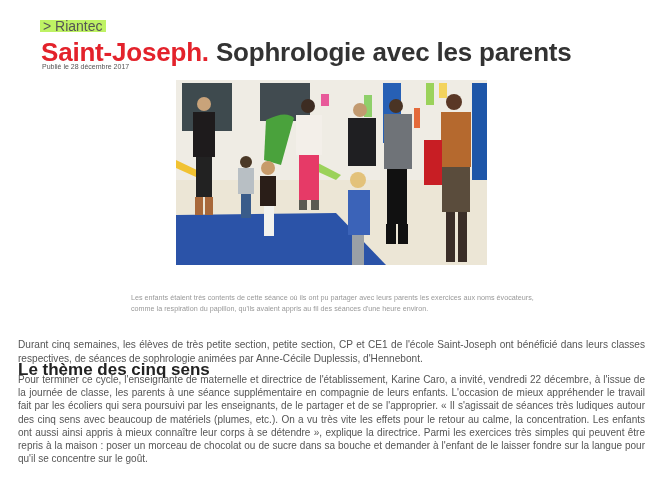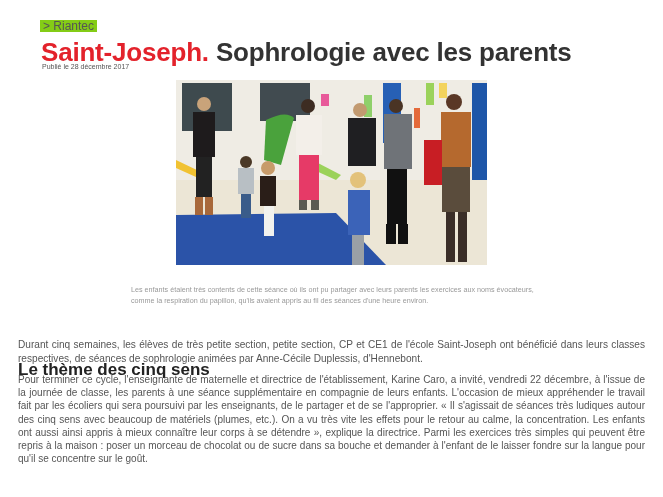--- a/index.html
+++ b/index.html
@@ -1,23 +1,23 @@
 <!DOCTYPE html>
 <html><head>
   <meta charset="utf-8">
   <style>
     html, body { margin:0; padding:0; background:#ffffff; }
     body { width:663px; height:497px; overflow:hidden; position:relative; font-family:"Liberation Sans", sans-serif; color:#333; }
-    .breadcrumb { position:absolute; left:40px; top:20px; font-size:12px; color:#555; background:#84cc16; padding:1px 3px; line-height:10px; }
+    .breadcrumb { position:absolute; left:40px; top:20px; font-size:14px; color:#555; background:#bef264; padding:1px 3px; line-height:10px; }
     .title { position:absolute; left:41px; top:36px; font-size:26px; font-weight:bold; line-height:32px; white-space:nowrap; letter-spacing:-0.2px; }
     .title .loc { color:#e3222b; }
     .title .rest { color:#333; }
     .pubdate { position:absolute; left:42px; top:63px; font-size:7px; color:#555; }
     .photo { position:absolute; left:176px; top:80px; width:311px; height:185px; overflow:hidden; background:#eae6da; }
-    .caption { position:absolute; left:131px; top:285px; width:420px; font-size:7.2px; line-height:10.5px; color:#999; }
+    .caption { position:absolute; left:131px; top:293px; width:420px; font-size:7.2px; line-height:10.5px; color:#999; }
     .para1 { position:absolute; left:18px; top:338px; width:627px; font-size:10.1px; line-height:13.8px; color:#555; text-align:justify; }
     .subhead { position:absolute; left:18px; top:360px; font-size:17px; font-weight:bold; color:#222; }
     .para2 { position:absolute; left:18px; top:373px; width:627px; font-size:10px; line-height:13.2px; color:#555; text-align:justify; }
   </style>
 </head>
 <body>
 
 <div class="breadcrumb">
   <span>&gt;</span>
   <span>Riantec</span>

